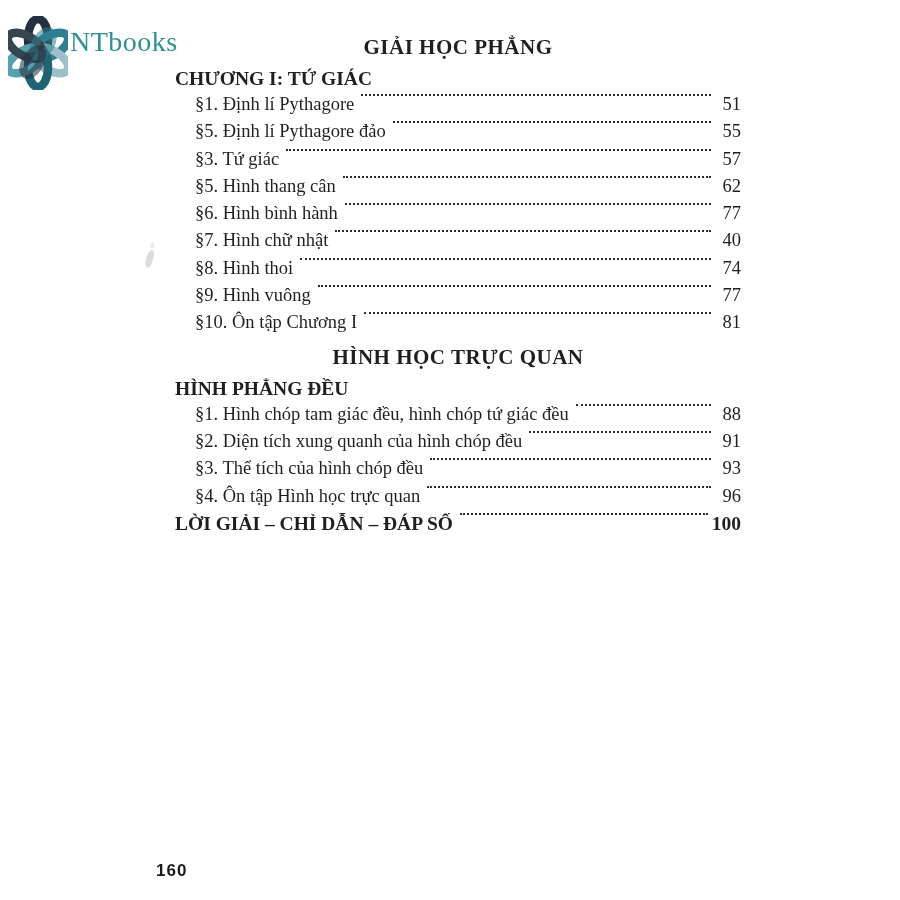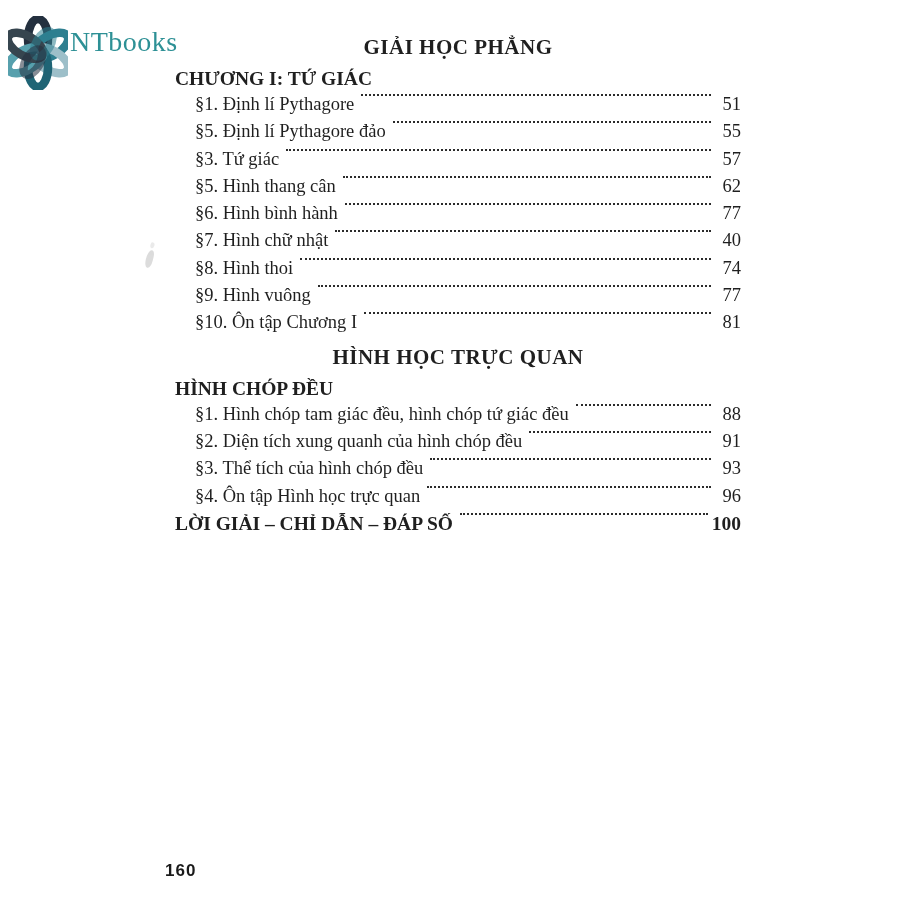--- a/index.html
+++ b/index.html
@@ -84,21 +84,21 @@
   .final-row {
     font-weight: bold;
     font-size: 19.5px;
     height: 29px;
     padding-left: 0;
   }
   .final-row .toc-dots { border-bottom-width: 2.6px; }
 
   
   .folio {
-    position: absolute; left: 165px; top: 861px;
+    position: absolute; left: 156px; top: 861px;
     font-family: "Liberation Sans", sans-serif;
     font-weight: bold;
     font-size: 17px;
     color: #1a1a1a;
     letter-spacing: 1px;
   }
 </style>
 </head>
 <body>
 
@@ -167,21 +167,21 @@
       <span class="toc-page">77</span>
     </div>
     <div class="toc-row">
       <span class="toc-label">§10. Ôn tập Chương I</span>
       <span class="toc-dots"></span>
       <span class="toc-page">81</span>
     </div>
   </div>
 
   <div class="section-title part-2-title">HÌNH HỌC TRỰC QUAN</div>
-  <div class="chapter-heading">HÌNH CHÓP ĐỀU</div>
+  <div class="chapter-heading">HÌNH PHẲNG ĐỀU</div>
 
   <div class="entries">
     <div class="toc-row">
       <span class="toc-label">§1. Hình chóp tam giác đều, hình chóp tứ giác đều</span>
       <span class="toc-dots"></span>
       <span class="toc-page">88</span>
     </div>
     <div class="toc-row">
       <span class="toc-label">§2. Diện tích xung quanh của hình chóp đều</span>
       <span class="toc-dots"></span>

